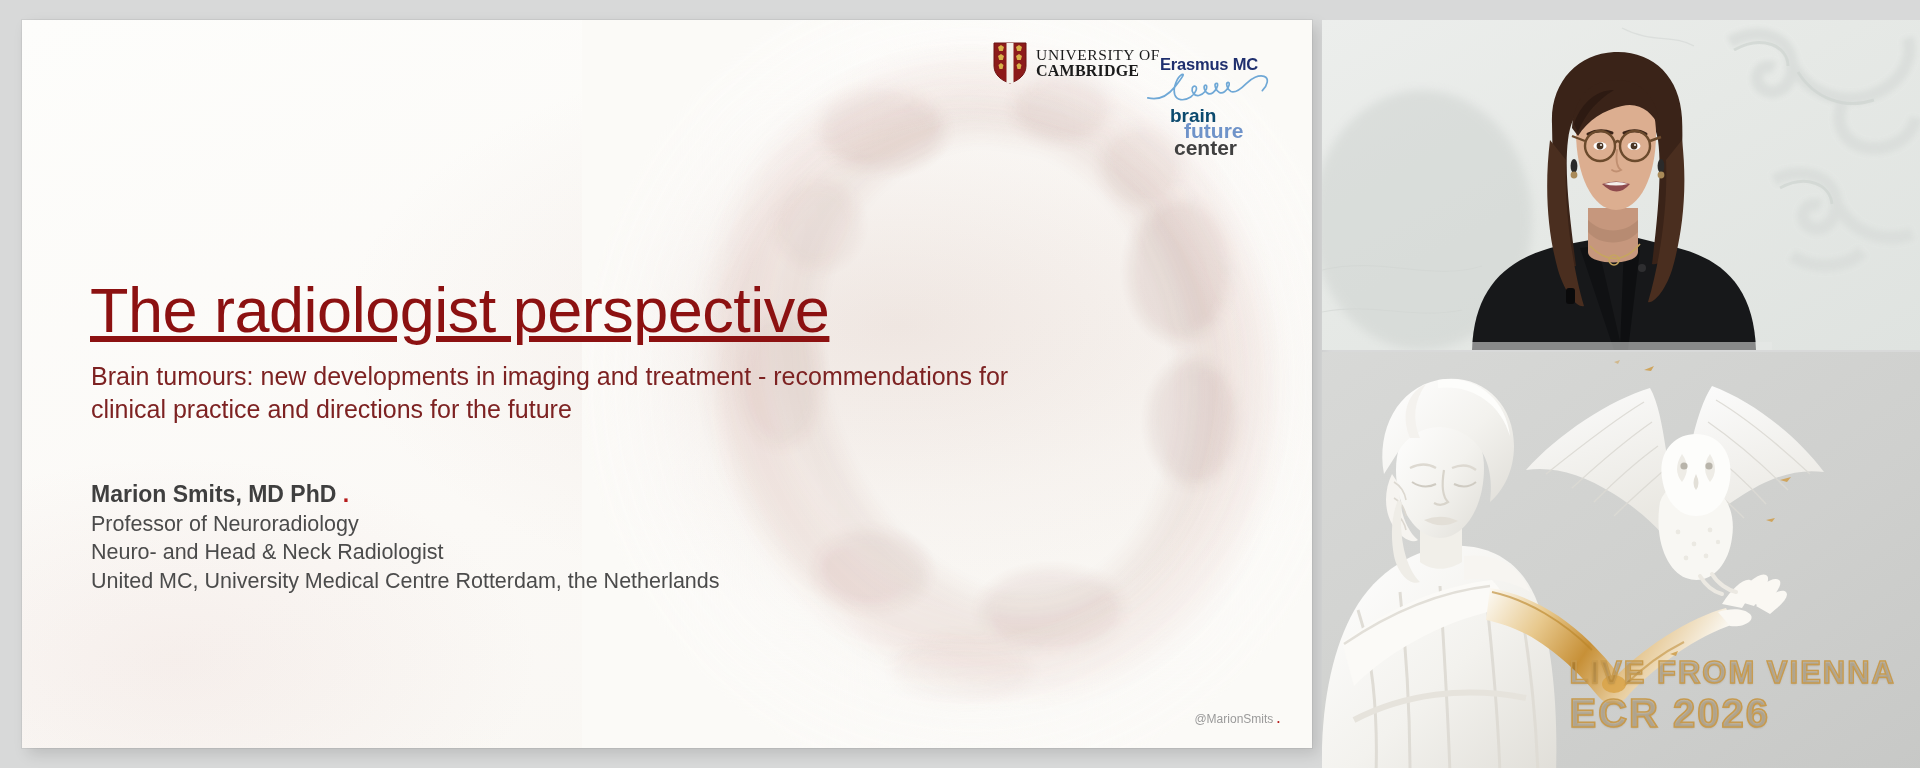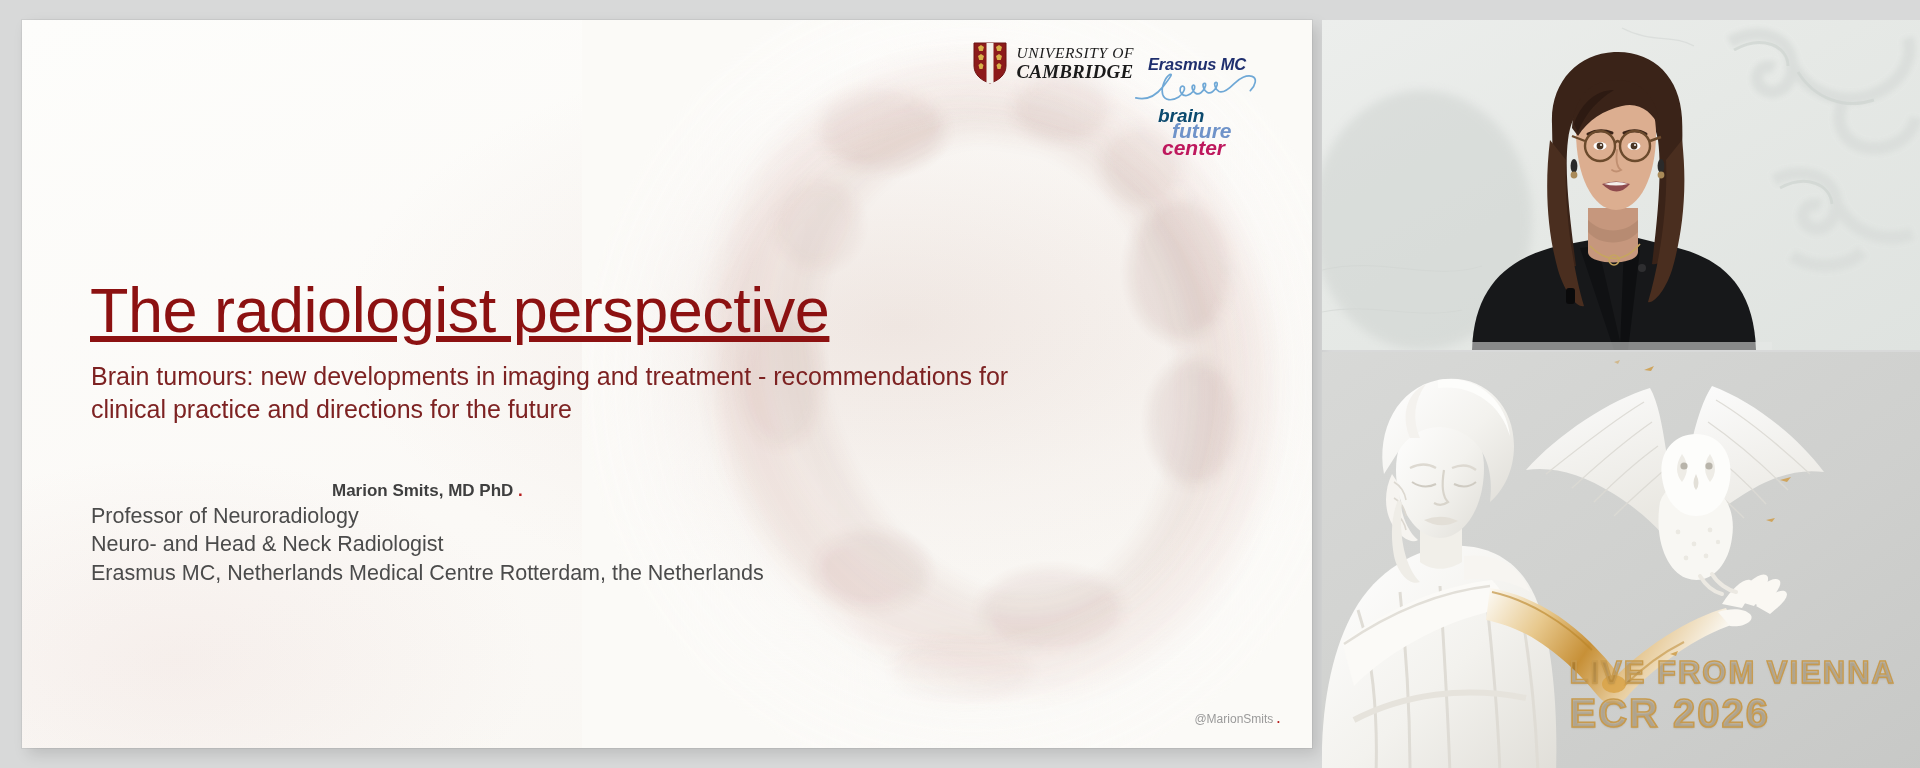--- a/index.html
+++ b/index.html
@@ -28,51 +28,51 @@
   }
   #slide-tint{
     position:absolute; inset:0; pointer-events:none;
     background:
       radial-gradient(ellipse 60% 55% at 68% 42%, rgba(175,130,115,.16) 0%, rgba(200,170,160,.07) 42%, rgba(255,255,255,0) 72%),
       radial-gradient(ellipse 40% 40% at 12% 88%, rgba(214,175,170,.14) 0%, rgba(255,255,255,0) 70%),
       linear-gradient(160deg,#fdfdfb 0%,#fbf9f6 55%,#f8f6f2 100%);
   }
 
   
-  #logo-row{ position:absolute; right:32px; top:22px; display:flex; align-items:flex-start; gap:14px; z-index:6;font-style:italic;}
+  #logo-row{ position:absolute; right:20px; top:22px; display:flex; align-items:flex-start; z-index:6;}
 
   
   .cam-logo{ display:flex; align-items:center; gap:9px; }
   .cam-shield{ width:34px; height:42px; flex:none; }
   .cam-text{ line-height:1.0; font-family:"Liberation Serif", serif; color:#1b1b1b; }
   .cam-text .l1{ font-size:15.5px; letter-spacing:.6px; display:block; }
-  .cam-text .l2{ font-size:19px; font-weight:700; letter-spacing:.2px; display:block; margin-top:1px;}
+  .cam-text .l2{ font-size:16px; font-weight:700; letter-spacing:.2px; display:block; margin-top:1px;}
 
   
   .emc-logo{ width:132px; position:relative; padding-top:1px;}
   .emc-word{ font-size:16.5px; font-weight:700; color:#1f2f6e; letter-spacing:-.2px; white-space:nowrap;margin-top:12px;}
   .emc-script{ height:34px; margin:-3px 0 0 -14px; }
   .btc{ margin-top:-2px; line-height:.92; font-weight:700; text-align:left;}
   .btc .r{ display:block; white-space:nowrap; }
   .btc .r1{ font-size:19px; color:#0c4a6e; padding-left:10px; }
   .btc .r2{ font-size:21px; padding-left:24px; margin-top:-3px;}
-  .btc .r3{ font-size:21px; padding-left:14px; margin-top:-3px;} .c-mid{ color:#6f93c9; } .c-lite{ color:#be185d; }
+  .btc .r3{ font-size:21px; padding-left:14px; margin-top:-3px;} .c-mid{ color:#6f93c9; } .c-lite{ color:#404040; }
 
   
   #slide-title{
     position:absolute; left:68px; top:258px;
     font-size:63px; font-weight:400; color:#8c1111;
     letter-spacing:-.5px; line-height:1.02; white-space:nowrap; z-index:5;text-decoration:underline;
   }
   #slide-subtitle{
     position:absolute; left:69px; top:340px; width:930px;
     font-size:25px; line-height:1.33; color:#7d2222; font-weight:400; z-index:5;
   }
   #author-block{ position:absolute; left:69px; top:460px; z-index:5; color:#4a4a4a;}
-  #author-name{ font-size:17px; font-weight:700; color:#3f3f3f; line-height:1.3;text-align:center; }
+  #author-name{ font-size:23px; font-weight:700; color:#3f3f3f; line-height:1.3; }
   #author-name .dot{ color:#b51a1a; font-weight:700; }
   .author-line{ font-size:21.5px; font-weight:400; color:#4b4b4b; line-height:1.32; }
   #affil-block{ position:absolute; left:69px; top:610px; z-index:5; }
   .affil-line{ font-size:20px; font-weight:400; color:#4b4b4b; line-height:1.38; }
   #handle{
     position:absolute; right:32px; bottom:22px; z-index:5;
     font-size:12px; color:#9a9a9a; font-weight:400;
   }
   #handle .dot{ color:#b51a1a; font-weight:700; }
 
@@ -192,21 +192,21 @@
     </div>
 
     <h1 id="slide-title">The radiologist perspective</h1>
 
     <div id="slide-subtitle">Brain tumours: new developments in imaging and treatment - recommendations for clinical practice and directions for the future</div>
 
     <div id="author-block">
       <div id="author-name"><span>Marion Smits, MD PhD</span> <span class="dot">.</span></div>
       <div class="author-line">Professor of Neuroradiology</div>
       <div class="author-line">Neuro- and Head &amp; Neck Radiologist</div>
-      <div class="author-line">Erasmus MC, Netherlands Medical Centre Rotterdam, the Netherlands</div>
+      <div class="author-line">United MC, University Medical Centre Rotterdam, the Netherlands</div>
     </div>
 
 
     <div id="handle"><span>@MarionSmits</span> <span class="dot">.</span></div>
   </div>
 
   <div id="webcam-panel">
     <svg id="webcam-bg" viewBox="0 0 598 330" preserveAspectRatio="xMidYMid slice">
       <defs>
         <linearGradient id="marble" x1="0" y1="0" x2="1" y2="1">

